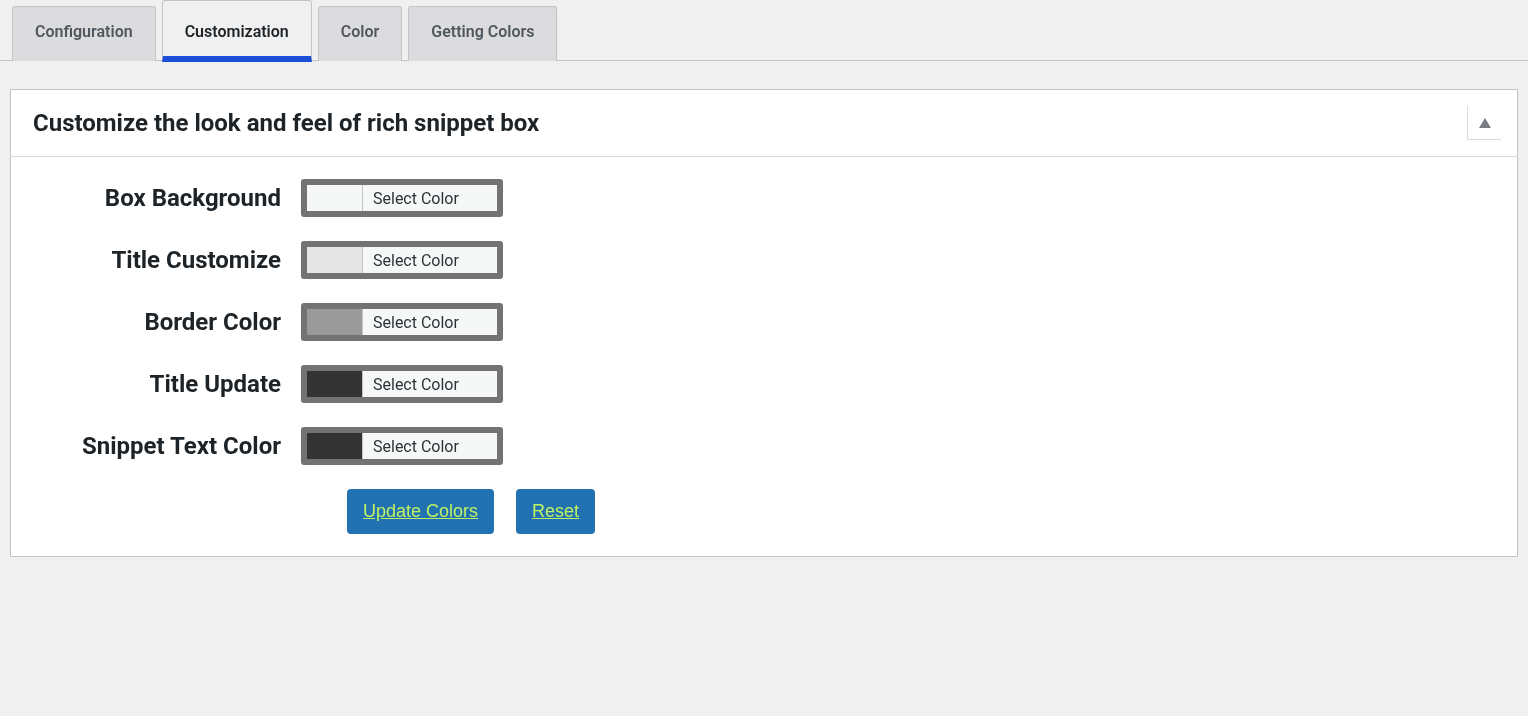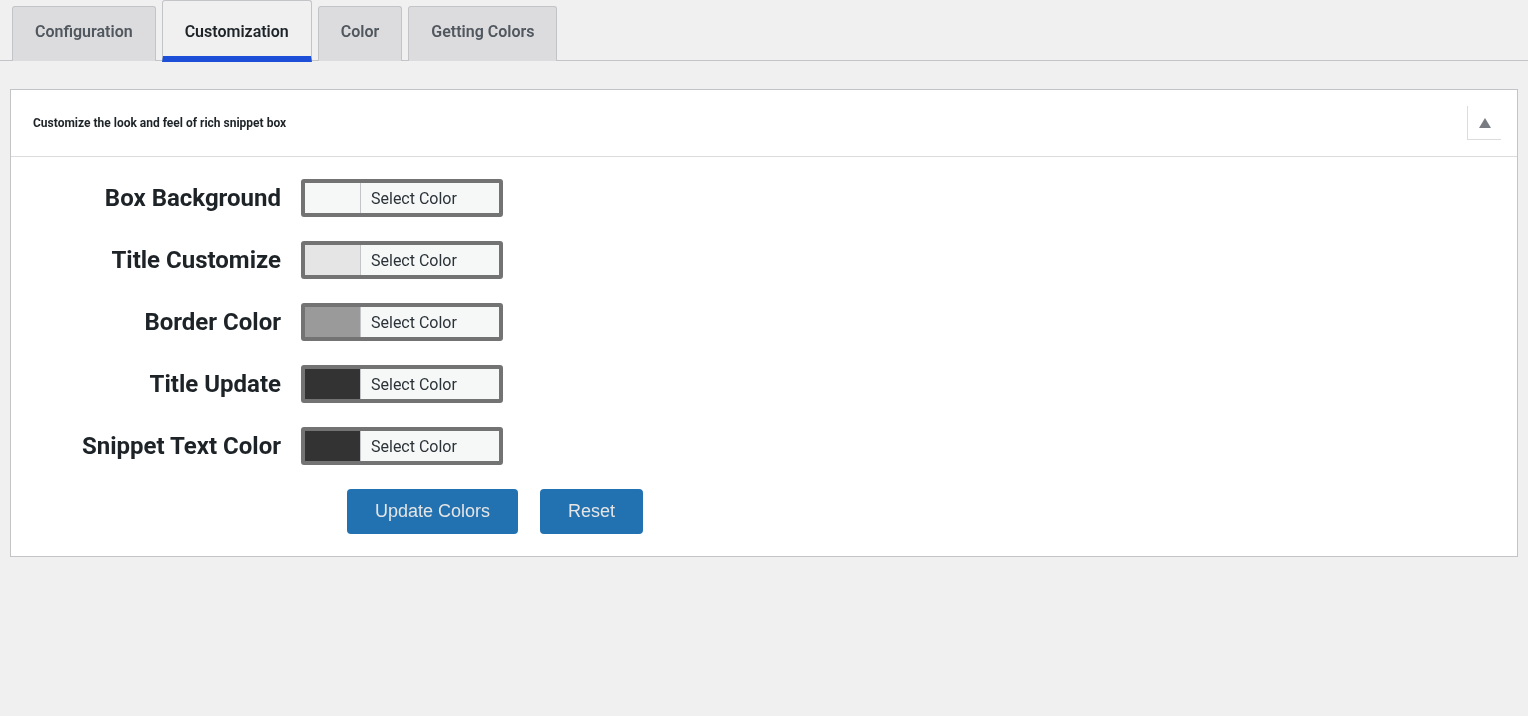--- a/index.html
+++ b/index.html
@@ -48,21 +48,21 @@
       background: #fff;
     }
     .panel-header {
       display: flex;
       align-items: center;
       justify-content: space-between;
       padding: 16px 16px 16px 22px;
       border-bottom: 1px solid #dcdcde;
     }
     .panel-title {
-      font-size: 12px;
+      font-size: 24px;
       font-weight: 700;
       color: #1d2327;
     }
     .panel-toggle {
       width: 34px;
       height: 34px;
       display: flex;
       align-items: center;
       justify-content: center;
       border-left: 1px solid #dcdcde;
@@ -81,21 +81,21 @@
     .form-label {
       width: 260px;
       text-align: right;
       padding-right: 20px;
       font-size: 24px;
       font-weight: 700;
       color: #1d2327;
     }
     .color-picker {
       display: flex;
-      border: 4px solid #737373;
+      border: 6px solid #737373;
       border-radius: 3px;
       height: 38px;
       width: 202px;
       cursor: pointer;
       overflow: hidden;
     }
     .color-swatch {
       width: 56px;
       border-right: 1px solid #c3c4c7;
     }
@@ -111,28 +111,29 @@
       white-space: nowrap;
     }
     .button-row {
       display: flex;
       gap: 22px;
       margin-left: 260px;
       padding-left: 46px;
       margin-top: 6px;
     }
     .btn {
-      padding: 12px 28px;
+      padding: 12px 16px;
       background: #2271b1;
-      color: #e5e5e5;
+      color: #bef264;
       border: none;
       border-radius: 4px;
       font-size: 18px;
       font-weight: 500;
       cursor: pointer;
+      text-decoration: underline;
     }
   </style>
 </head>
 <body>
 
 <div class="tabs">
   <div class="tab">Configuration</div>
   <div class="tab active">Customization</div>
   <div class="tab">Color</div>
   <div class="tab">Getting Colors</div>

